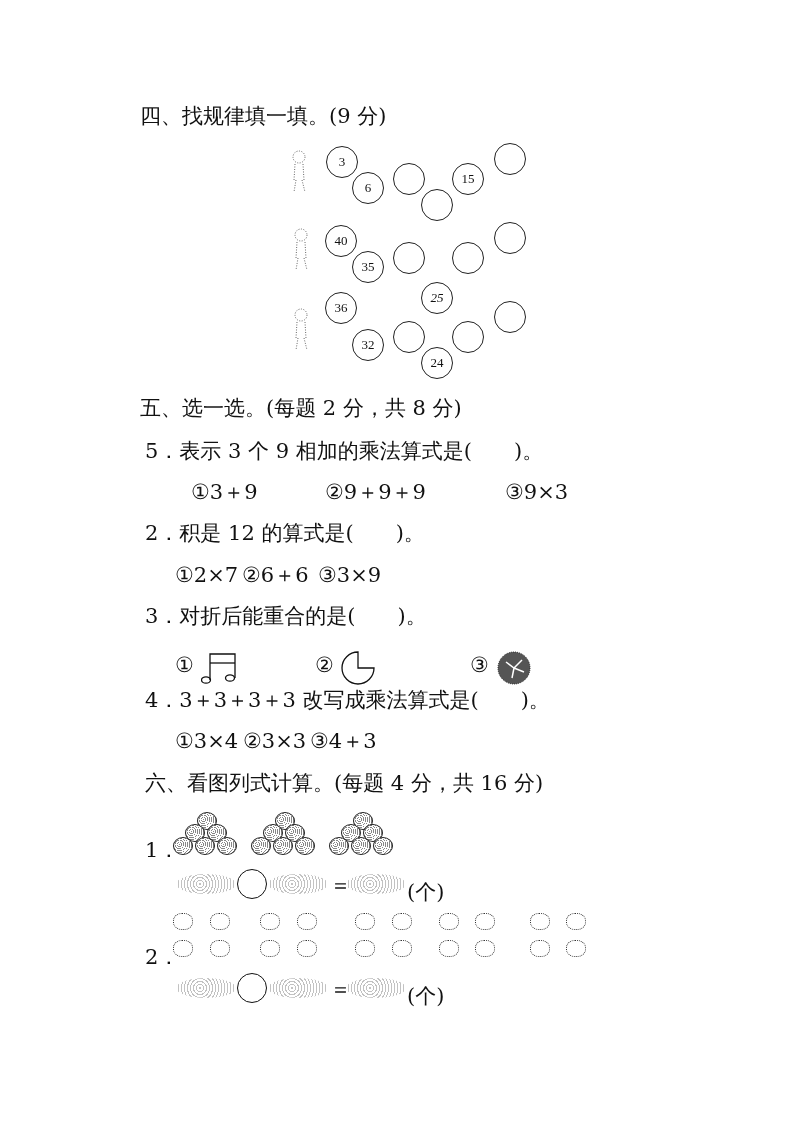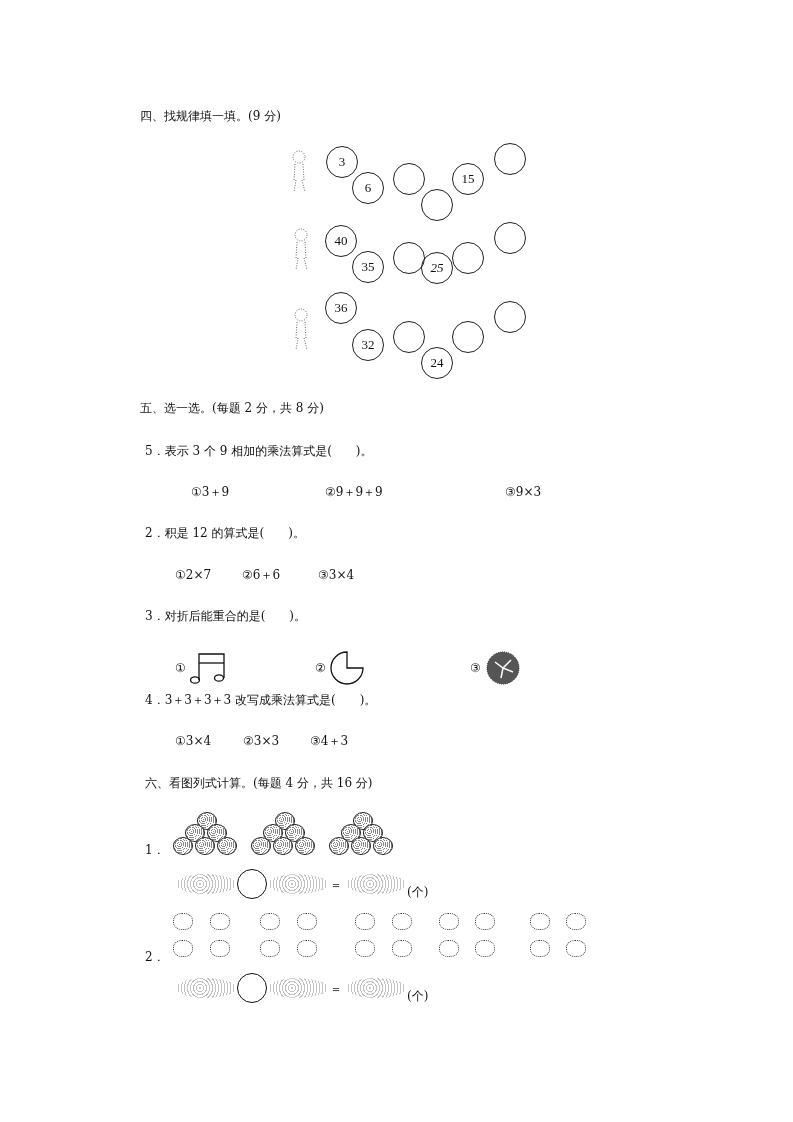--- a/index.html
+++ b/index.html
@@ -1,19 +1,19 @@
 <!DOCTYPE html>
 <html><head>
 <meta charset="utf-8">
 <style>
   html,body{margin:0;padding:0;background:#fff;}
   body{width:793px;height:1122px;position:relative;overflow:hidden;
        font-family:"DejaVu Serif","Liberation Serif",serif;color:#111;}
   .abs{position:absolute;white-space:nowrap;}
-  .t{font-size:12px;line-height:20px;}
+  .t{font-size:21px;line-height:20px;}
   .circ{position:absolute;width:32px;height:32px;border:1.3px solid #222;border-radius:50%;
         box-sizing:border-box;display:flex;align-items:center;justify-content:center;
         font-size:13px;font-family:"Liberation Serif",serif;}
   .doodle{position:absolute;width:20px;height:44px;}
   .blob{position:absolute;height:20px;border-radius:50%;
         background:repeating-radial-gradient(circle at 40% 50%, #bbb 0 1px, #fff 1px 3px);
         opacity:.9;}
   .opcircle{position:absolute;width:30px;height:30px;border:1.5px solid #111;border-radius:50%;box-sizing:border-box;background:#fff;}
   .apple{position:absolute;width:20px;height:18px;border-radius:50%;border:1.3px solid #222;box-sizing:border-box;
          background:repeating-radial-gradient(circle at 30% 40%, #888 0 .6px, #fff .6px 2px);}
@@ -42,21 +42,21 @@
 <div>
   <svg class="doodle" style="left:292px;top:228px;" viewBox="0 0 20 44">
       <g fill="none" stroke="#666" stroke-dasharray="1,1.5">
         <circle cx="9" cy="7" r="6"></circle>
         <path d="M5 14 L4 30 M13 14 L14 30 M6 30 L4 42 M12 30 L15 42"></path>
       </g>
     </svg>
   <div class="circ" style="left:325px;top:225px;">40</div>
   <div class="circ" style="left:352px;top:251px;">35</div>
   <div class="circ" style="left:393px;top:242px;"></div>
-  <div class="circ" style="left:421px;top:252px;font-style:italic;">25</div>
+  <div class="circ" style="left:421px;top:282px;font-style:italic;">25</div>
   <div class="circ" style="left:452px;top:242px;"></div>
   <div class="circ" style="left:494px;top:222px;"></div>
 </div>
 
 <div>
   <svg class="doodle" style="left:292px;top:308px;" viewBox="0 0 20 44">
       <g fill="none" stroke="#666" stroke-dasharray="1,1.5">
         <circle cx="9" cy="7" r="6"></circle>
         <path d="M5 14 L4 30 M13 14 L14 30 M6 30 L4 42 M12 30 L15 42"></path>
       </g>
@@ -72,21 +72,21 @@
 <div class="abs t" style="left:140px;top:398px;">五、选一选。(每题 2 分，共 8 分)</div>
 
 <div class="abs t" style="left:145px;top:441px;">5．表示 3 个 9 相加的乘法算式是(　　)。</div>
 <div class="abs t" style="left:175px;top:482px;margin-left:16px;">①3＋9</div>
 <div class="abs t" style="left:325px;top:482px;">②9＋9＋9</div>
 <div class="abs t" style="left:505px;top:482px;">③9×3</div>
 
 <div class="abs t" style="left:145px;top:523px;">2．积是 12 的算式是(　　)。</div>
 <div class="abs t" style="left:175px;top:565px;">①2×7</div>
 <div class="abs t" style="left:242px;top:565px;">②6＋6</div>
-<div class="abs t" style="left:318px;top:565px;">③3×4</div>
+<div class="abs t" style="left:318px;top:565px;">③3×9</div>
 
 <div class="abs t" style="left:145px;top:606px;">3．对折后能重合的是(　　)。</div>
 <div class="abs t" style="left:175px;top:650px;">
   <span>①</span>
   <svg width="36" height="36" viewBox="0 0 36 36" style="vertical-align:-14px;">
       <g fill="none" stroke="#111" stroke-width="1.3">
         <path d="M9 30 V4 H34 V28"></path>
         <ellipse cx="5" cy="30" rx="4.5" ry="3.2"></ellipse>
         <ellipse cx="29" cy="28" rx="4.5" ry="3.2"></ellipse>
         <path d="M9 13 H34"></path>

